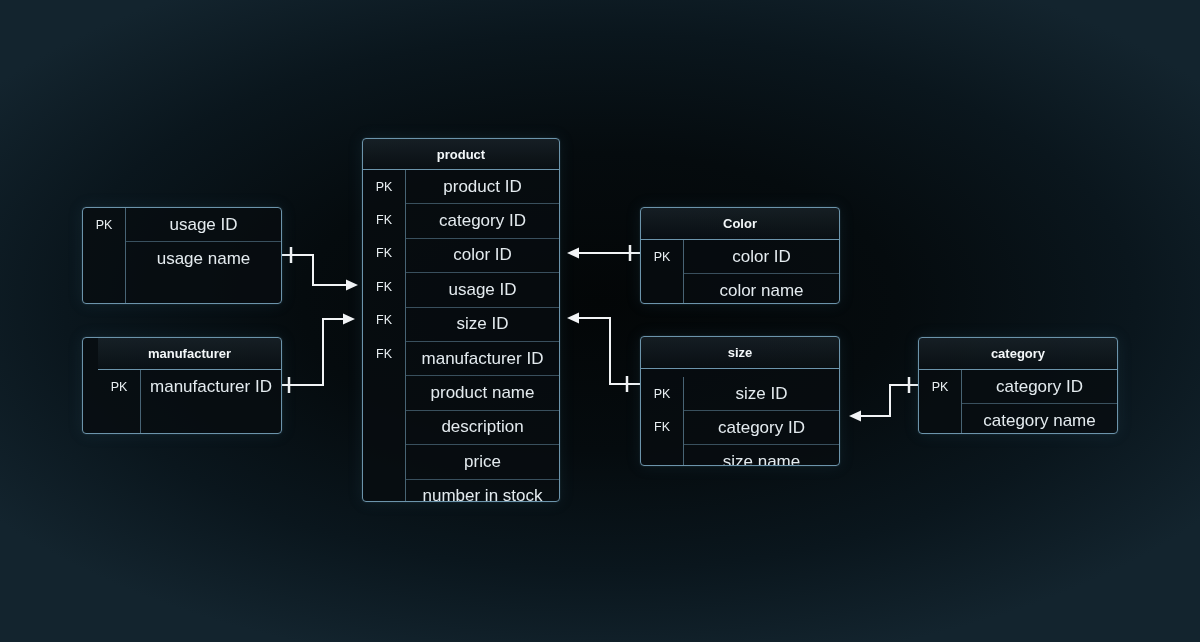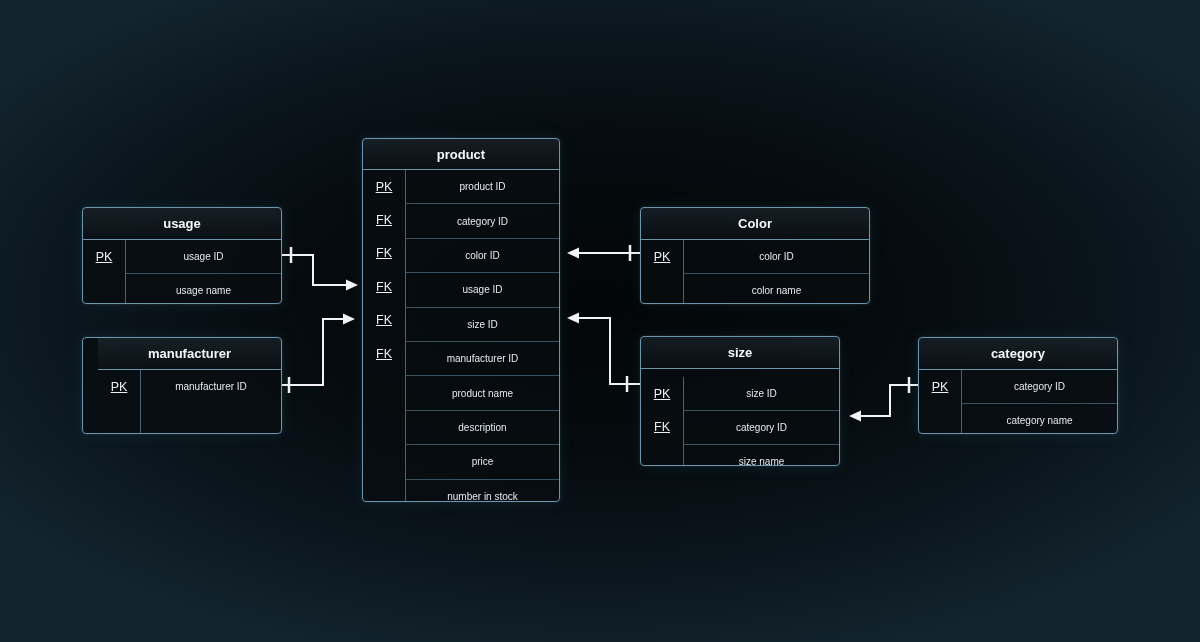--- a/index.html
+++ b/index.html
@@ -24,26 +24,26 @@
     background: linear-gradient(180deg, rgba(150,190,215,0.10), rgba(150,190,215,0.02));
     flex:0 0 auto;
   }
   .t-body { display:flex; flex:1 1 auto; }
   .t-keys {
     display:flex; flex-direction:column; flex:0 0 auto;
     border-right:1px solid rgba(108,148,171,0.65);
   }
   .t-key {
     display:flex; align-items:center; justify-content:center;
-    font-size:12.5px; color:#eaf0f3;text-decoration:underline;
+    font-size:12.5px; color:#eaf0f3;
   }
   .t-cols { flex:1 1 auto; display:flex; flex-direction:column; }
   .t-row {
     display:flex; align-items:center; justify-content:center;
-    font-size:10px; color:#e4ebef;
+    font-size:17px; color:#e4ebef;
   }
   .t-row + .t-row { border-top:1px solid rgba(108,148,171,0.50); }
 </style>
 </head>
 <body>
 
 <div class="canvas">
   <svg class="connector-layer" xmlns="http://www.w3.org/2000/svg">
       <g>
         <polyline points="282,255 313,255 313,285 346,285" fill="none" stroke="#f2f4f6" stroke-width="2"></polyline>
@@ -66,21 +66,20 @@
         <polygon points="567,318 579,312.5 579,323.5" fill="#f2f4f6"></polygon>
       </g>
       <g>
         <polyline points="861,416 890,416 890,385 918,385" fill="none" stroke="#f2f4f6" stroke-width="2"></polyline>
         <line x1="909" x2="909" y1="377" y2="393" stroke="#f2f4f6" stroke-width="2.5"></line>
         <polygon points="849,416 861,410.5 861,421.5" fill="#f2f4f6"></polygon>
       </g>
     </svg>
   <div>
       <div class="erd-table" style="left: 82px; top: 207px; width: 200px; height: 97px;">
-        <div class="t-header" style="height: 31px;">usage</div>
         <div class="t-body">
           <div class="t-keys" style="width: 42px;">
             <div class="t-key" style="height: 33px;">PK</div>
             <div class="t-key" style="height: 33px;"></div>
           </div>
           <div class="t-cols">
             <div class="t-row" style="height: 33px;">usage ID</div>
             <div class="t-row" style="height: 33px;">usage name</div>
           </div>
         </div>
@@ -119,21 +118,21 @@
             <div class="t-row" style="height: 33.4px;">usage ID</div>
             <div class="t-row" style="height: 33.4px;">size ID</div>
             <div class="t-row" style="height: 33.4px;">manufacturer ID</div>
             <div class="t-row" style="height: 33.4px;">product name</div>
             <div class="t-row" style="height: 33.4px;">description</div>
             <div class="t-row" style="height: 33.4px;">price</div>
             <div class="t-row" style="height: 33.4px;">number in stock</div>
           </div>
         </div>
       </div>
-      <div class="erd-table" style="left: 640px; top: 207px; width: 230px; height: 97px; justify-content: space-between;">
+      <div class="erd-table" style="left: 640px; top: 207px; width: 200px; height: 97px; justify-content: space-between;">
         <div class="t-header" style="height: 31px;">Color</div>
         <div class="t-body">
           <div class="t-keys" style="width: 42px;">
             <div class="t-key" style="height: 33px;">PK</div>
             <div class="t-key" style="height: 33px;"></div>
           </div>
           <div class="t-cols">
             <div class="t-row" style="height: 33px;">color ID</div>
             <div class="t-row" style="height: 33px;">color name</div>
           </div>

